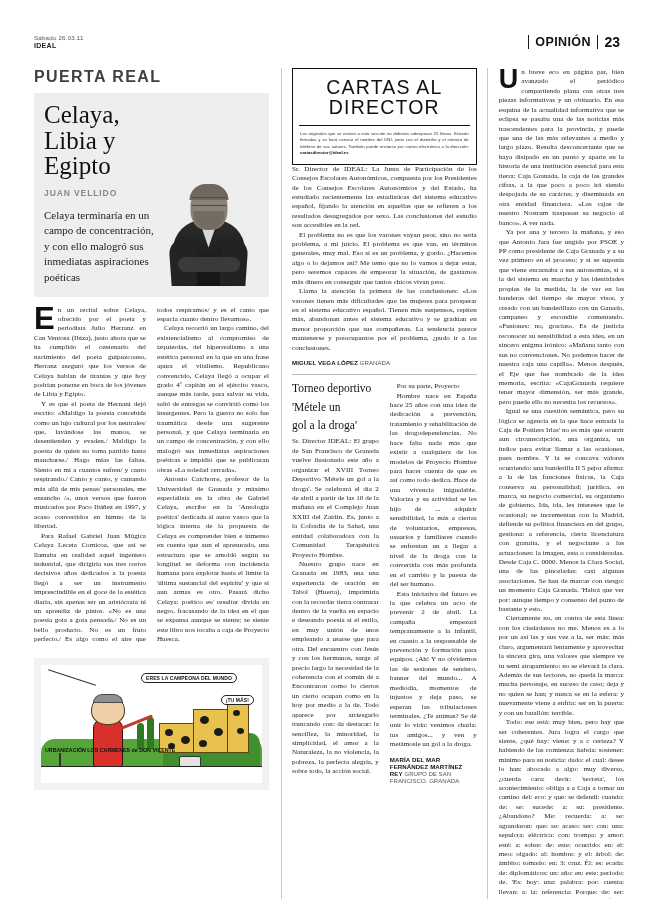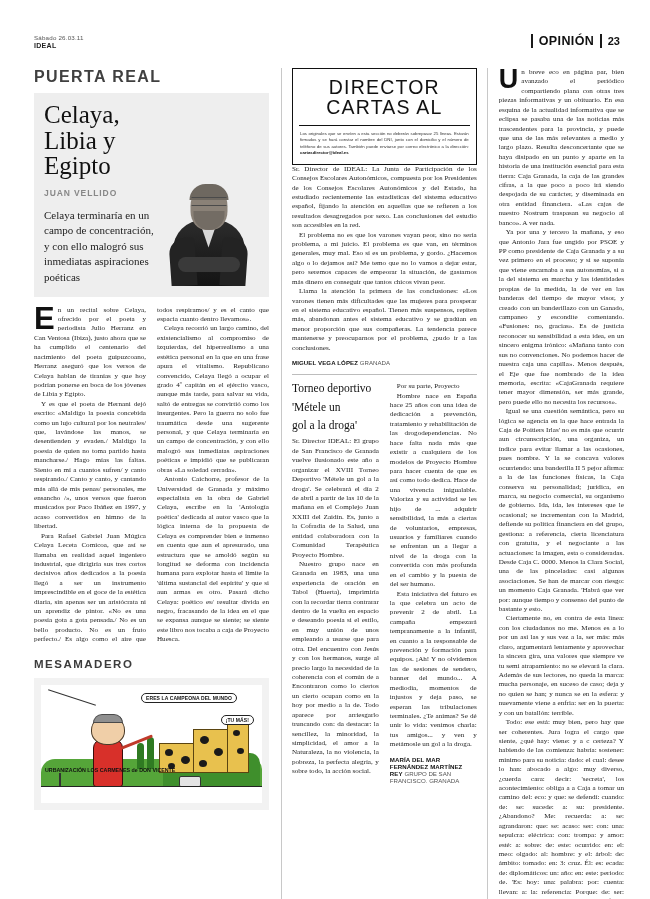--- a/index.html
+++ b/index.html
@@ -60,21 +60,21 @@
   }
   .mh-section {
     font-family: "Liberation Sans", sans-serif;
     font-size: 12.5px;
     font-weight: bold;
     letter-spacing: .4px;
     color: #111;
   }
   .mh-pagenum {
     font-family: "Liberation Sans", sans-serif;
-    font-size: 11px;
+    font-size: 14px;
     font-weight: bold;
     color: #111;
   }
 
   
   .content {
     display: flex;
     padding: 10px 26px 0 34px;
     gap: 0;
   }
@@ -473,21 +473,20 @@
 
       <div class="twocol">
         <p class="bodytext dropcap">En un recital sobre Celaya, ofrecido por el poeta y periodista Julio Herranz en Can Ventosa (Ibiza), justo ahora que se ha cumplido el centenario del nacimiento del poeta guipuzcoano, Herranz aseguró que los versos de Celaya hablan de tiranías y que hoy podrían ponerse en boca de los jóvenes de Libia y Egipto.</p>
         <p class="bodytext">Y es que el poeta de Hernani dejó escrito: «Maldigo la poesía concebida como un lujo cultural por los neutrales/ que, lavándose las manos, se desentienden y evaden./ Maldigo la poesía de quien no toma partido hasta mancharse./ Hago mías las faltas. Siento en mí a cuantos sufren/ y canto respirando./ Canto y canto, y cantando más allá de mis penas/ personales, me ensancho /», unos versos que fueron musicados por Paco Ibáñez en 1997, y acaso convertidos en himno de la libertad.</p>
         <p class="bodytext">Para Rafael Gabriel Juan Múgica Celaya Leceta Comicoa, que así se llamaba en realidad aquel ingeniero industrial, que dirigiría sus tres cortos decisivos años dedicados a la poesía llegó a ser un instrumento imprescindible en el goce de la estética diaria, sin apenas ser un aristócrata ni un aprendiz de pintor. «No es una poesía gota a gota pensada./ No es un bello producto. No es un fruto perfecto./ Es algo como el aire que todos respiramos/ y es el canto que espacia cuanto dentro llevamos».</p>
         <p class="bodytext">Celaya recorrió un largo camino, del existencialismo al compromiso de izquierdas, del hiperrealismo a una estética personal en la que en una frase apura el vitalismo. Republicano convencido, Celaya llegó a ocupar el grado 4º capitán en el ejército vasco, aunque más tarde, para salvar su vida, saltó de entregas se convirtió como los insurgentes. Pero la guerra no solo fue traumática desde una sugerente personal, y que Celaya terminaría en un campo de concentración, y con ello malogró sus inmediatas aspiraciones poéticas e impidió que se publicaran obras «La soledad cerrada».</p>
         <p class="bodytext">Antonio Caichorre, profesor de la Universidad de Granada y máximo especialista en la obra de Gabriel Celaya, escribe en la 'Antología poética' dedicada al autor vasco que la lógica interna de la propuesta de Celaya es comprender bien e inmenso en cuenta que aun el apresurado, una estructura que se amoldó según su longitud se deforma con incidencia humana para explotar hasta el límite la 'última sustancial del espíritu' y que si aun armas es otro. Pasará dicho Celaya: poético es/ resultar divida en negro, fracasando de la idea en el que se expansa aunque se siente; se siente este libro nos tocaba a caja de Proyecto Huesca.</p>
       </div>
 
       <div class="mesa-wrap">
-        <div class="section-label">MESAMADERO</div>
         <div class="cartoon-frame">
           <div class="cartoon">
             <div class="toon-sky"></div>
 
             <div class="toon-hedge"></div>
             <div class="toon-hedge2"></div>
 
             <div class="toon-cypress" style="left:96px;"></div>
             <div class="toon-cypress" style="left:106px;height:32px;"></div>
             <div class="toon-cypress" style="right:16px;height:30px;"></div>
@@ -523,22 +522,22 @@
 
             <div class="toon-ground"></div>
           </div>
         </div>
       </div>
     </div>
 
     <div class="col-mid">
 
       <div class="cartas-head">
+        <h2 class="cartas-title">CARTAS AL</h2>
         <h2 class="cartas-title">DIRECTOR</h2>
-        <h2 class="cartas-title">CARTAS AL</h2>
         <p class="cartas-note"><span>Los originales que se envíen a esta sección no deberán sobrepasar 25 líneas. Estarán firmados y se hará constar el nombre del DNI, junto con el domicilio y el número de teléfono de sus autores. También puede enviarse por correo electrónico a la dirección:</span> <b>cartasdirector@ideal.es</b></p>
       </div>
 
 
       <div>
         <p class="bodytext">Sr. Director de IDEAL: La Junta de Participación de los Consejos Escolares Autonómicos, compuesta por los Presidentes de los Consejos Escolares Autonómicos y del Estado, ha estudiado recientemente las estadísticas del sistema educativo español, fijando la atención en aquellas que se refieren a los resultados desagregados por sexo. Las conclusiones del estudio son accesibles en la red.</p>
         <p class="bodytext">El problema no es que los varones vayan peor, sino no sería problema, a mi juicio. El problema es que van, en términos generales, muy mal. Eso sí es un problema, y gordo. ¿Hacemos algo o lo dejamos así? Me temo que no lo vamos a dejar estar, pero seremos capaces de empeorar la situación, de gastarnos más dinero en conseguir que tantos chicos vivan peor.</p>
         <p class="bodytext">Llama la atención la primera de las conclusiones: «Los varones tienen más dificultades que las mujeres para prosperar en el sistema educativo español. Tienen más suspensos, repiten más, abandonan antes el sistema educativo y se gradúan en menor proporción que sus compañeras. La tendencia parece mantenerse y preocuparnos por el problema, ¿pudo ir a las conclusiones.</p>
         <p class="sig"><span>MIGUEL VEGA LÓPEZ</span> <span class="place">GRANADA</span></p>
       </div>

